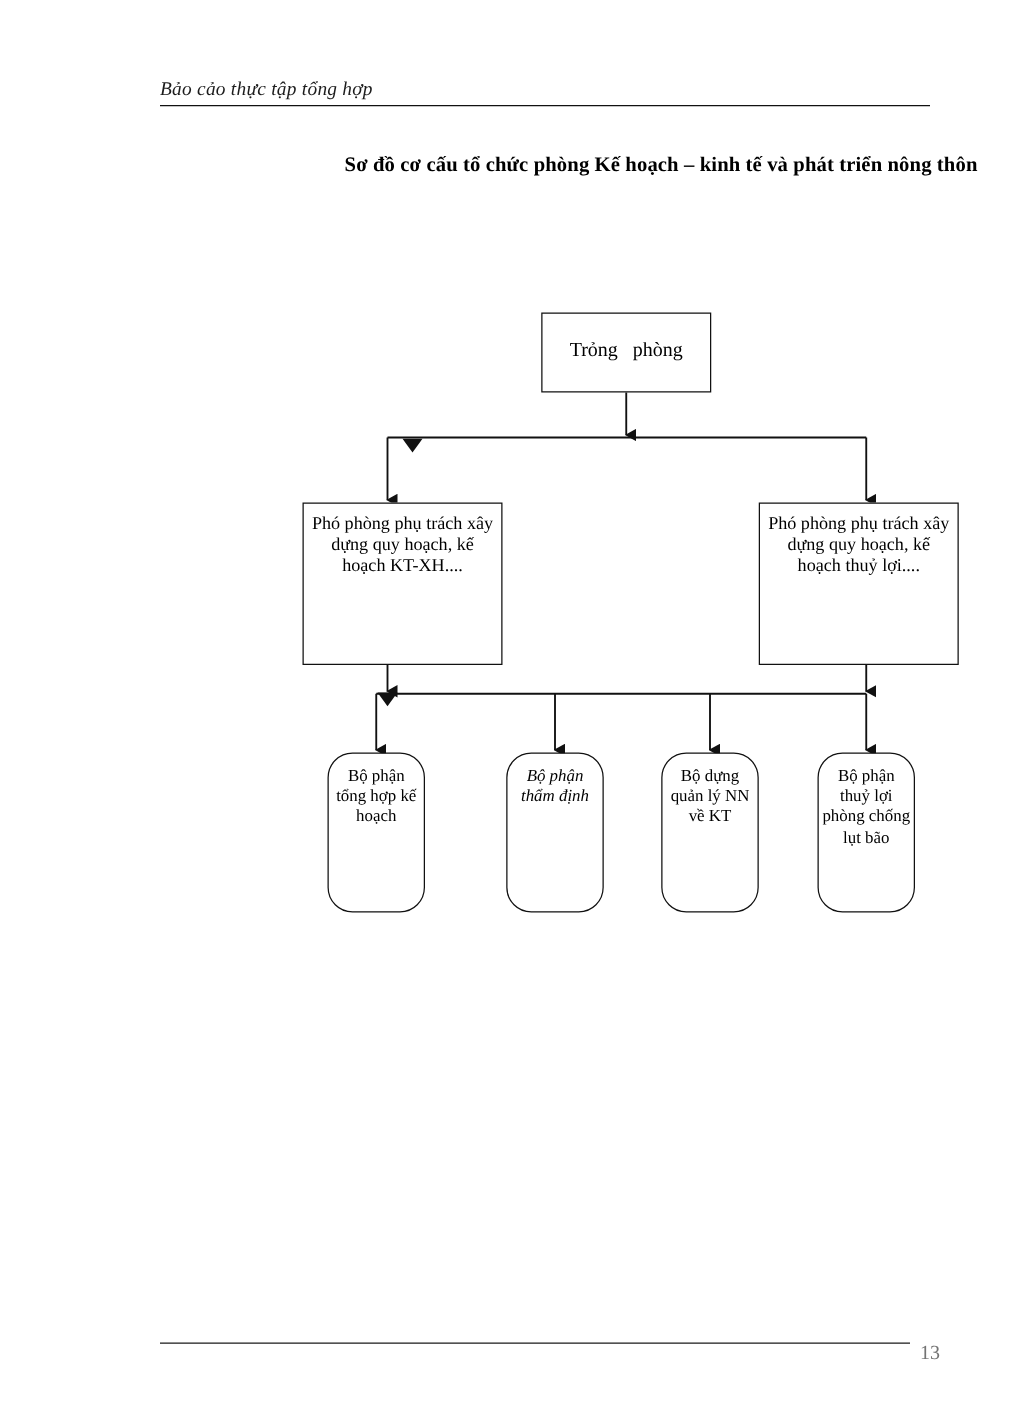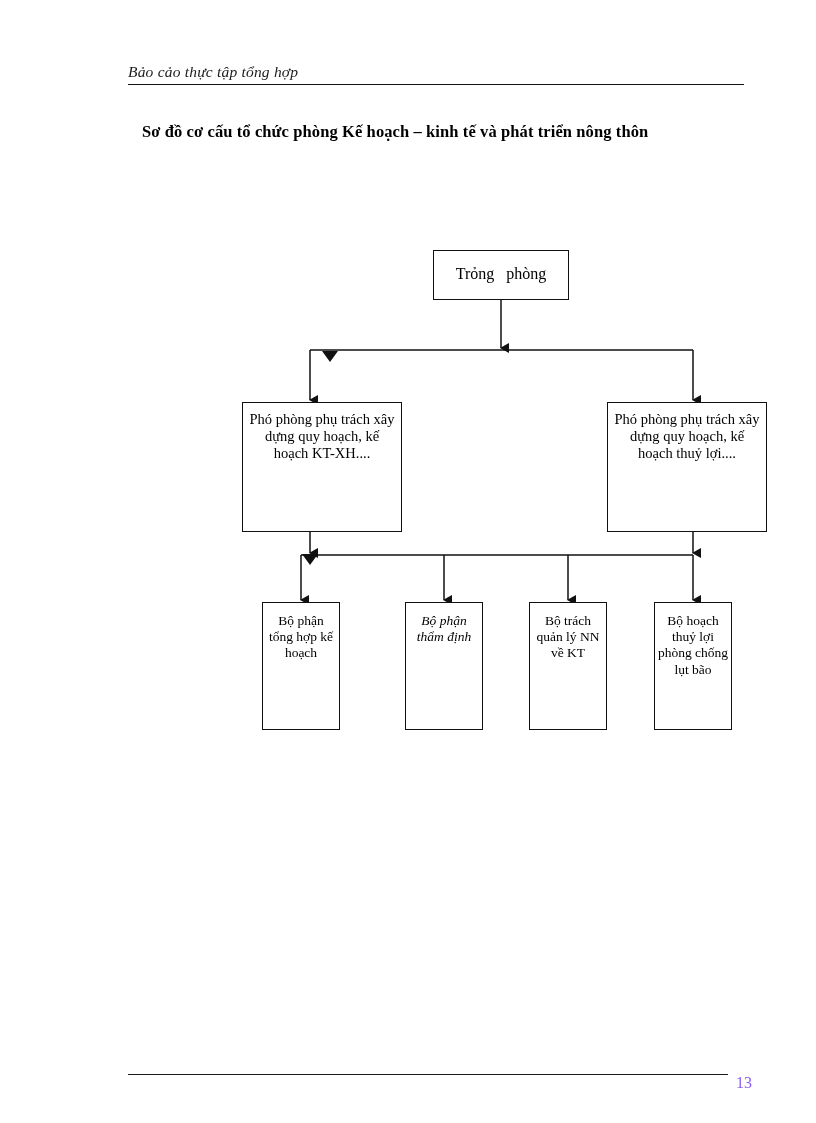--- a/index.html
+++ b/index.html
@@ -47,20 +47,21 @@
   .diagram-title {
     position: absolute;
     left: 142px;
     top: 103px;
     width: 640px;
     font-size: 16.5px;
     font-weight: bold;
     letter-spacing: 0.1px;
     white-space: nowrap;
     color: #000000;
+    text-align: right;
   }
 
   
   .orgchart {
     position: absolute;
     left: 0;
     top: 0;
     width: 816px;
     height: 1123px;
   }
@@ -86,21 +87,21 @@
     text-align: center;
     color: #000000;
     font-family: "Liberation Serif", "DejaVu Serif", serif;
   }
 
   
   #node-truong-phong {
     left: 433px;
     top: 231px;
     width: 136px;
-    height: 50px;
+    height: 64px;
     align-items: center;
   }
   #node-truong-phong .node-label {
     font-size: 16px;
     line-height: 1.15;
     white-space: pre;
     padding-bottom: 2px;
   }
 
   
@@ -115,20 +116,21 @@
     font-size: 14.5px;
     line-height: 1.18;
     padding: 0 4px;
   }
 
   
   .node-unit {
     width: 78px;
     height: 128px;
     padding-top: 10px;
+    border-radius: 20px;
   }
   #node-bo-phan-tong-hop { left: 262px; top: 583px; }
   #node-bo-phan-tham-dinh { left: 405px; top: 583px; font-style: italic; }
   #node-bo-phan-quan-ly { left: 529px; top: 583px; }
   #node-bo-phan-thuy-loi-pcb { left: 654px; top: 583px; }
   .node-unit .node-label {
     font-size: 13.5px;
     line-height: 1.2;
     padding: 0 2px;
   }
@@ -139,21 +141,21 @@
     left: 128px;
     top: 1055px;
     width: 600px;
     border-bottom: 1.3px solid #1a1a1a;
   }
   .page-number {
     position: absolute;
     left: 736px;
     top: 1055px;
     font-size: 16px;
-    color: #8b5cf6;
+    color: #737373;
   }
   .page-bottom-dots {
     position: absolute;
     left: 28px;
     top: 1117px;
     width: 760px;
     border-bottom: 1.5px dotted #e9d7e4;
   }
 </style>
 </head>
@@ -208,24 +210,24 @@
       <span class="node-label">Phó phòng phụ trách xây dựng quy hoạch, kế hoạch thuỷ lợi....</span>
     </div>
 
     <div class="node node-unit" id="node-bo-phan-tong-hop">
       <span class="node-label">Bộ phận tổng hợp kế hoạch</span>
     </div>
     <div class="node node-unit" id="node-bo-phan-tham-dinh">
       <span class="node-label">Bộ phận thẩm định</span>
     </div>
     <div class="node node-unit" id="node-bo-phan-quan-ly">
-      <span class="node-label">Bộ trách quản lý NN về KT</span>
+      <span class="node-label">Bộ dựng quản lý NN về KT</span>
     </div>
     <div class="node node-unit" id="node-bo-phan-thuy-loi-pcb">
-      <span class="node-label">Bộ hoạch thuỷ lợi phòng chống lụt bão</span>
+      <span class="node-label">Bộ phận thuỷ lợi phòng chống lụt bão</span>
     </div>
   </div>
 
   <div class="doc-footer-rule"></div>
   <div class="page-number">13</div>
   <div class="page-bottom-dots"></div>
 
 </div>
 
 </body></html>

